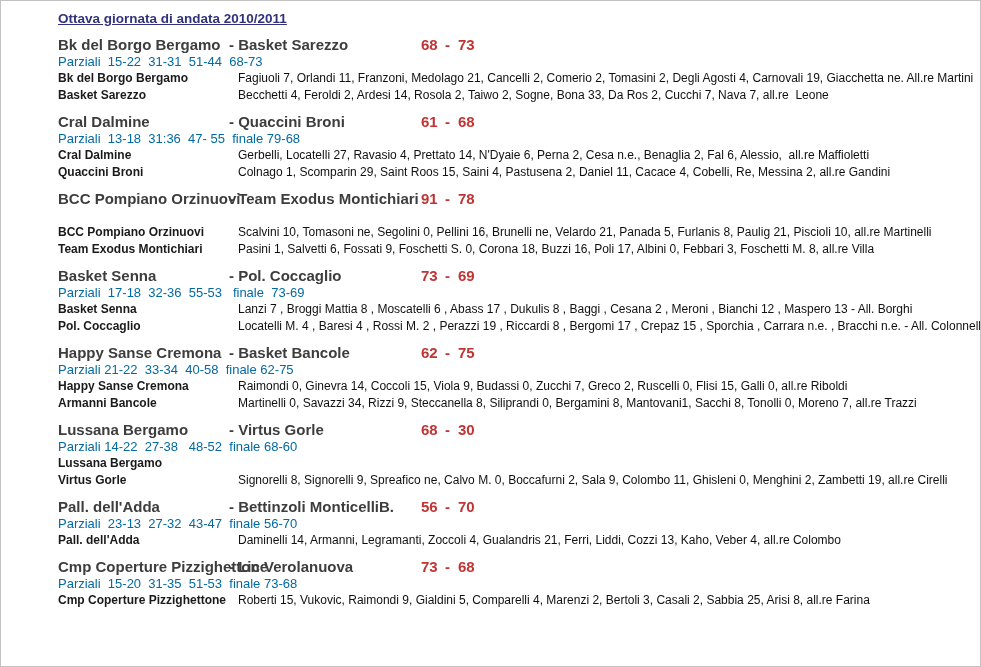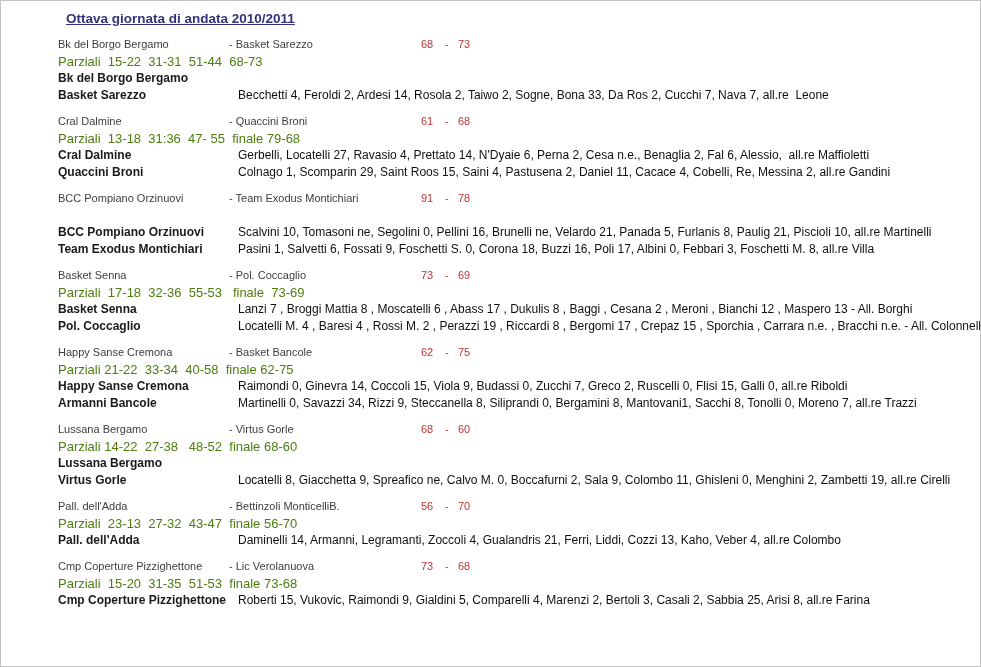--- a/index.html
+++ b/index.html
@@ -12,49 +12,50 @@
     border: 1px solid #c2c2c2;
     padding: 10px 18px 0 57px;
     overflow: hidden;
     font-family: "Liberation Sans", "DejaVu Sans", sans-serif;
   }
   .title {
     font-size: 13.5px;
     font-weight: bold;
     text-decoration: underline;
     color: #32327c;
-    margin: 0 0 10px 8px;
+    margin: 0 0 10px 0;
     white-space: pre;
   }
   .match { margin-bottom: 9px; }
   .teams-line {
     position: relative;
     height: 17px;
     line-height: 17px;
-    font-size: 11px;
+    font-size: 15px;
     color: #3d3d3d;
     white-space: nowrap;
+    font-weight: bold;
   }
   .home-name { display: inline-block; width: 171px; white-space: pre; }
   .away-name { white-space: pre; }
   .score {
     position: absolute;
     left: 363px;
     top: 0;
     color: #c03434;
     white-space: nowrap;
   }
   .s-h { display: inline-block; width: 24px; }
   .s-d { display: inline-block; width: 13px; }
   .s-a { display: inline-block; }
   .parziali {
     height: 17px;
     line-height: 17px;
     font-size: 13px;
-    color: #4d7c0f;
+    color: #0369a1;
     white-space: pre;
   }
   .roster-line {
     display: flex;
     height: 17px;
     line-height: 17px;
     font-size: 12px;
     white-space: pre;
   }
   .roster-label {
@@ -71,21 +72,21 @@
 
   <div class="title">Ottava giornata di andata 2010/2011</div>
 
   <div class="match">
     <div class="teams-line">
       <span class="home-name">Bk del Borgo Bergamo</span><span class="away-name">- Basket Sarezzo</span>
       <span class="score"><span class="s-h">68</span><span class="s-d">-</span><span class="s-a">73</span></span>
     </div>
     <div class="parziali">Parziali  15-22  31-31  51-44  68-73</div>
     <div class="roster-line">
-      <span class="roster-label">Bk del Borgo Bergamo</span>
+      <span class="roster-label">Bk del Borgo Bergamo</span><span class="roster-players">Fagiuoli 7, Orlandi 11, Franzoni, Medolago 21, Cancelli 2, Comerio 2, Tomasini 2, Degli Agosti 4, Carnovali 19, Giacchetta ne. All.re Martini</span>
     </div>
     <div class="roster-line">
       <span class="roster-label">Basket Sarezzo</span><span class="roster-players">Becchetti 4, Feroldi 2, Ardesi 14, Rosola 2, Taiwo 2, Sogne, Bona 33, Da Ros 2, Cucchi 7, Nava 7, all.re  Leone</span>
     </div>
   </div>
 
   <div class="match">
     <div class="teams-line">
       <span class="home-name">Cral Dalmine</span><span class="away-name">- Quaccini Broni</span>
       <span class="score"><span class="s-h">61</span><span class="s-d">-</span><span class="s-a">68</span></span>
@@ -137,28 +138,28 @@
       <span class="roster-label">Happy Sanse Cremona</span><span class="roster-players">Raimondi 0, Ginevra 14, Coccoli 15, Viola 9, Budassi 0, Zucchi 7, Greco 2, Ruscelli 0, Flisi 15, Galli 0, all.re Riboldi</span>
     </div>
     <div class="roster-line">
       <span class="roster-label">Armanni Bancole</span><span class="roster-players">Martinelli 0, Savazzi 34, Rizzi 9, Steccanella 8, Siliprandi 0, Bergamini 8, Mantovani1, Sacchi 8, Tonolli 0, Moreno 7, all.re Trazzi</span>
     </div>
   </div>
 
   <div class="match">
     <div class="teams-line">
       <span class="home-name">Lussana Bergamo</span><span class="away-name">- Virtus Gorle</span>
-      <span class="score"><span class="s-h">68</span><span class="s-d">-</span><span class="s-a">60</span></span>
+      <span class="score"><span class="s-h">68</span><span class="s-d">-</span><span class="s-a">30</span></span>
     </div>
     <div class="parziali">Parziali 14-22  27-38   48-52  finale 68-60</div>
     <div class="roster-line">
       <span class="roster-label">Lussana Bergamo</span>
     </div>
     <div class="roster-line">
-      <span class="roster-label">Virtus Gorle</span><span class="roster-players">Locatelli 8, Giacchetta 9, Spreafico ne, Calvo M. 0, Boccafurni 2, Sala 9, Colombo 11, Ghisleni 0, Menghini 2, Zambetti 19, all.re Cirelli</span>
+      <span class="roster-label">Virtus Gorle</span><span class="roster-players">Signorelli 8, Signorelli 9, Spreafico ne, Calvo M. 0, Boccafurni 2, Sala 9, Colombo 11, Ghisleni 0, Menghini 2, Zambetti 19, all.re Cirelli</span>
     </div>
   </div>
 
   <div class="match">
     <div class="teams-line">
       <span class="home-name">Pall. dell'Adda</span><span class="away-name">- Bettinzoli MonticelliB.</span>
       <span class="score"><span class="s-h">56</span><span class="s-d">-</span><span class="s-a">70</span></span>
     </div>
     <div class="parziali">Parziali  23-13  27-32  43-47  finale 56-70</div>
     <div class="roster-line">

